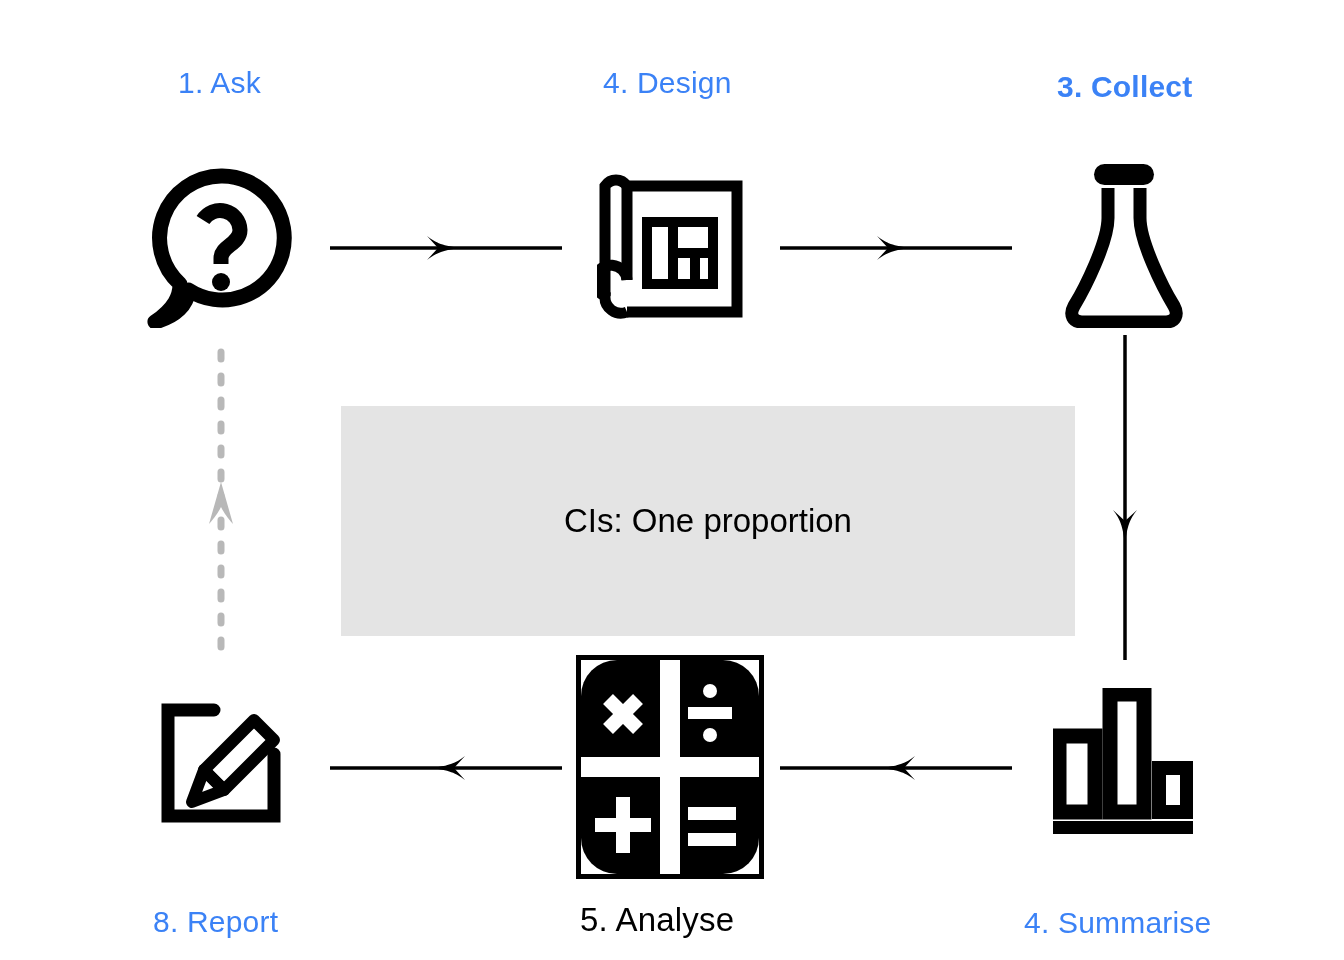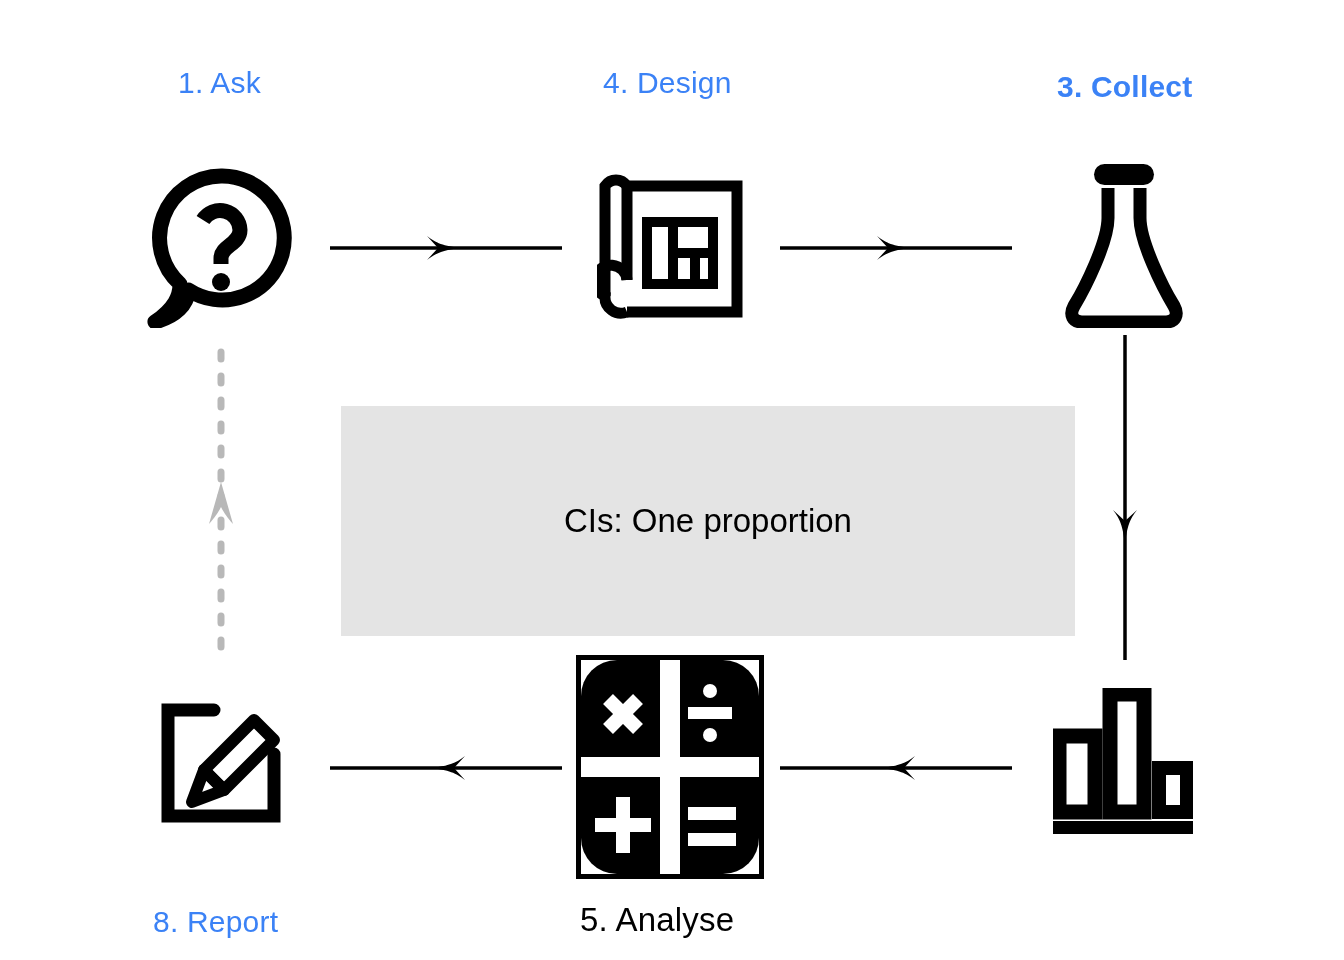--- a/index.html
+++ b/index.html
@@ -56,20 +56,21 @@
 <body>
 
 <div id="canvas">
 
   <div class="label" style="left:178px; top:66px;">1. Ask</div>
 
   <div class="label" style="left:603px; top:66px;">4. Design</div>
 
   <div class="label" style="left:1057px; top:70px;font-weight:bold;">3. Collect</div>
 
+  <div class="label" style="left:1024px; top:906px;">4. Summarise</div>
 
   <div class="label active" style="left:580px; top:901px;text-align:right;">5. Analyse</div>
 
   <div class="label" style="left:153px; top:905px;">8. Report</div>
 
   <div class="icon" style="left:147px; top:168px;">
     <svg width="145" height="160" viewBox="0 0 145 160">
       <path d="M 74 8
                A 62 62 0 1 1 41.5 122
                L 41 124

